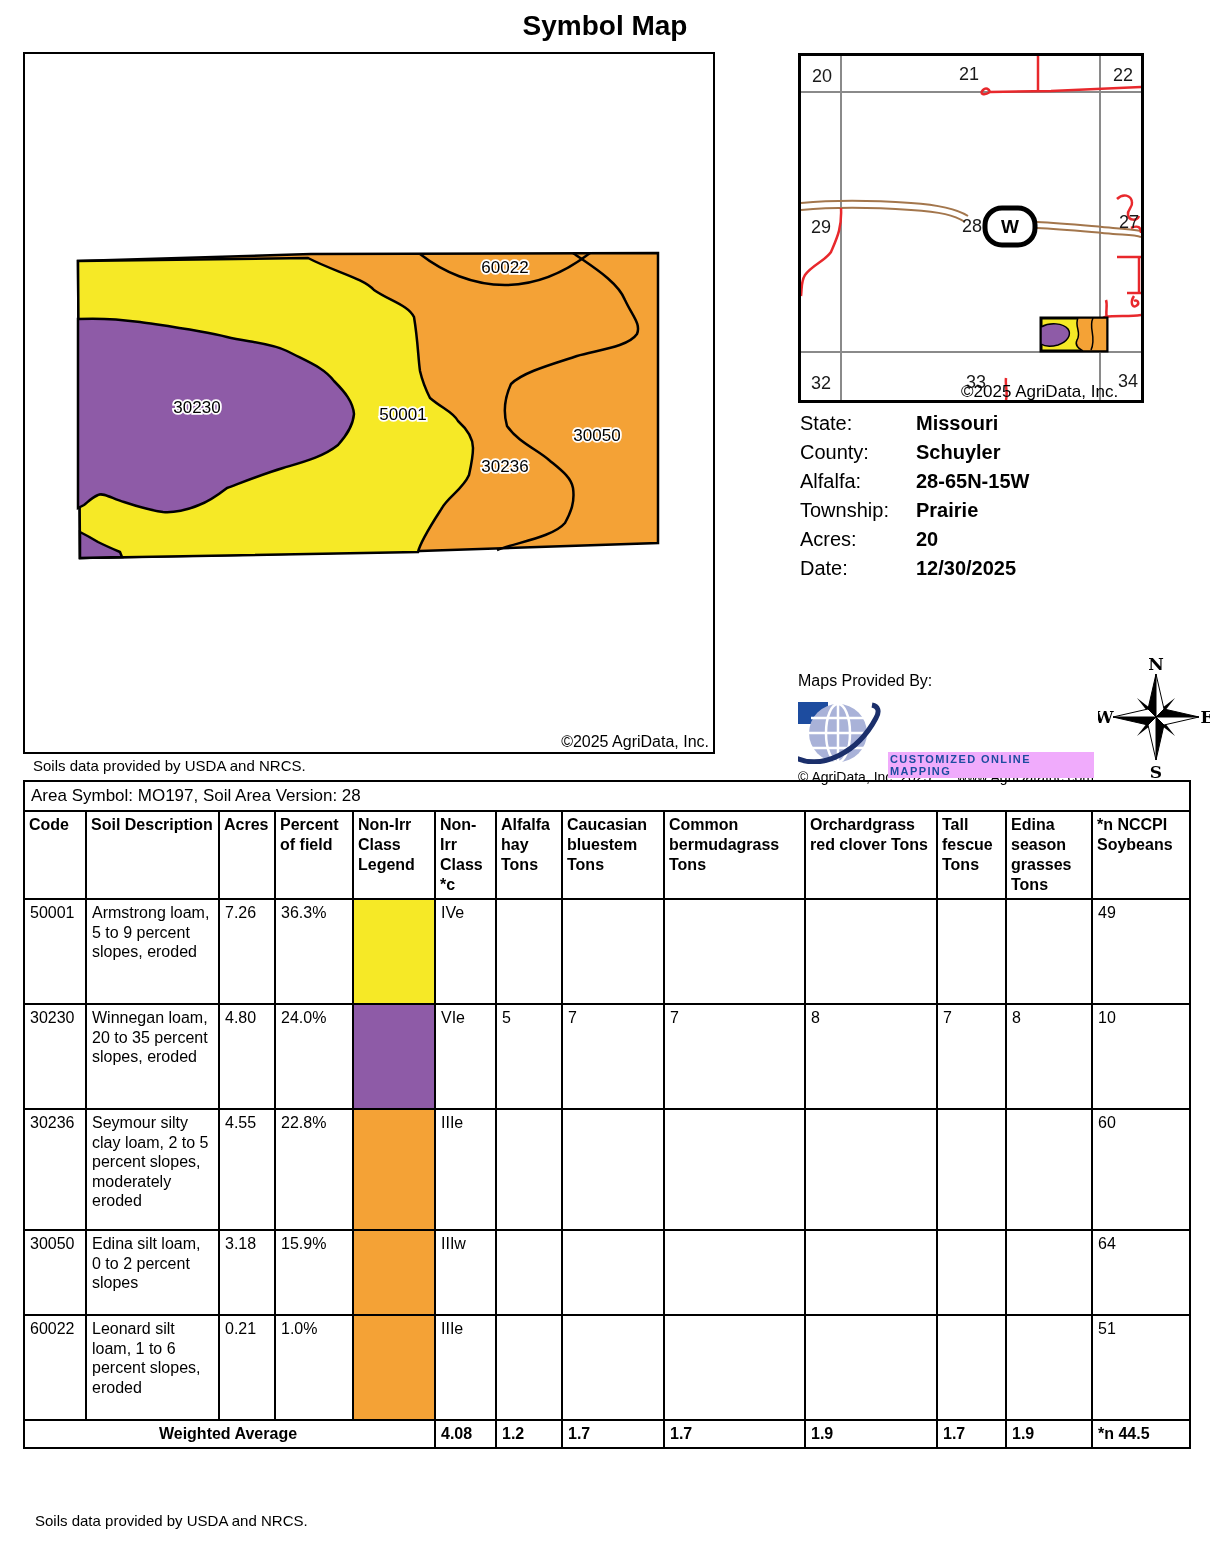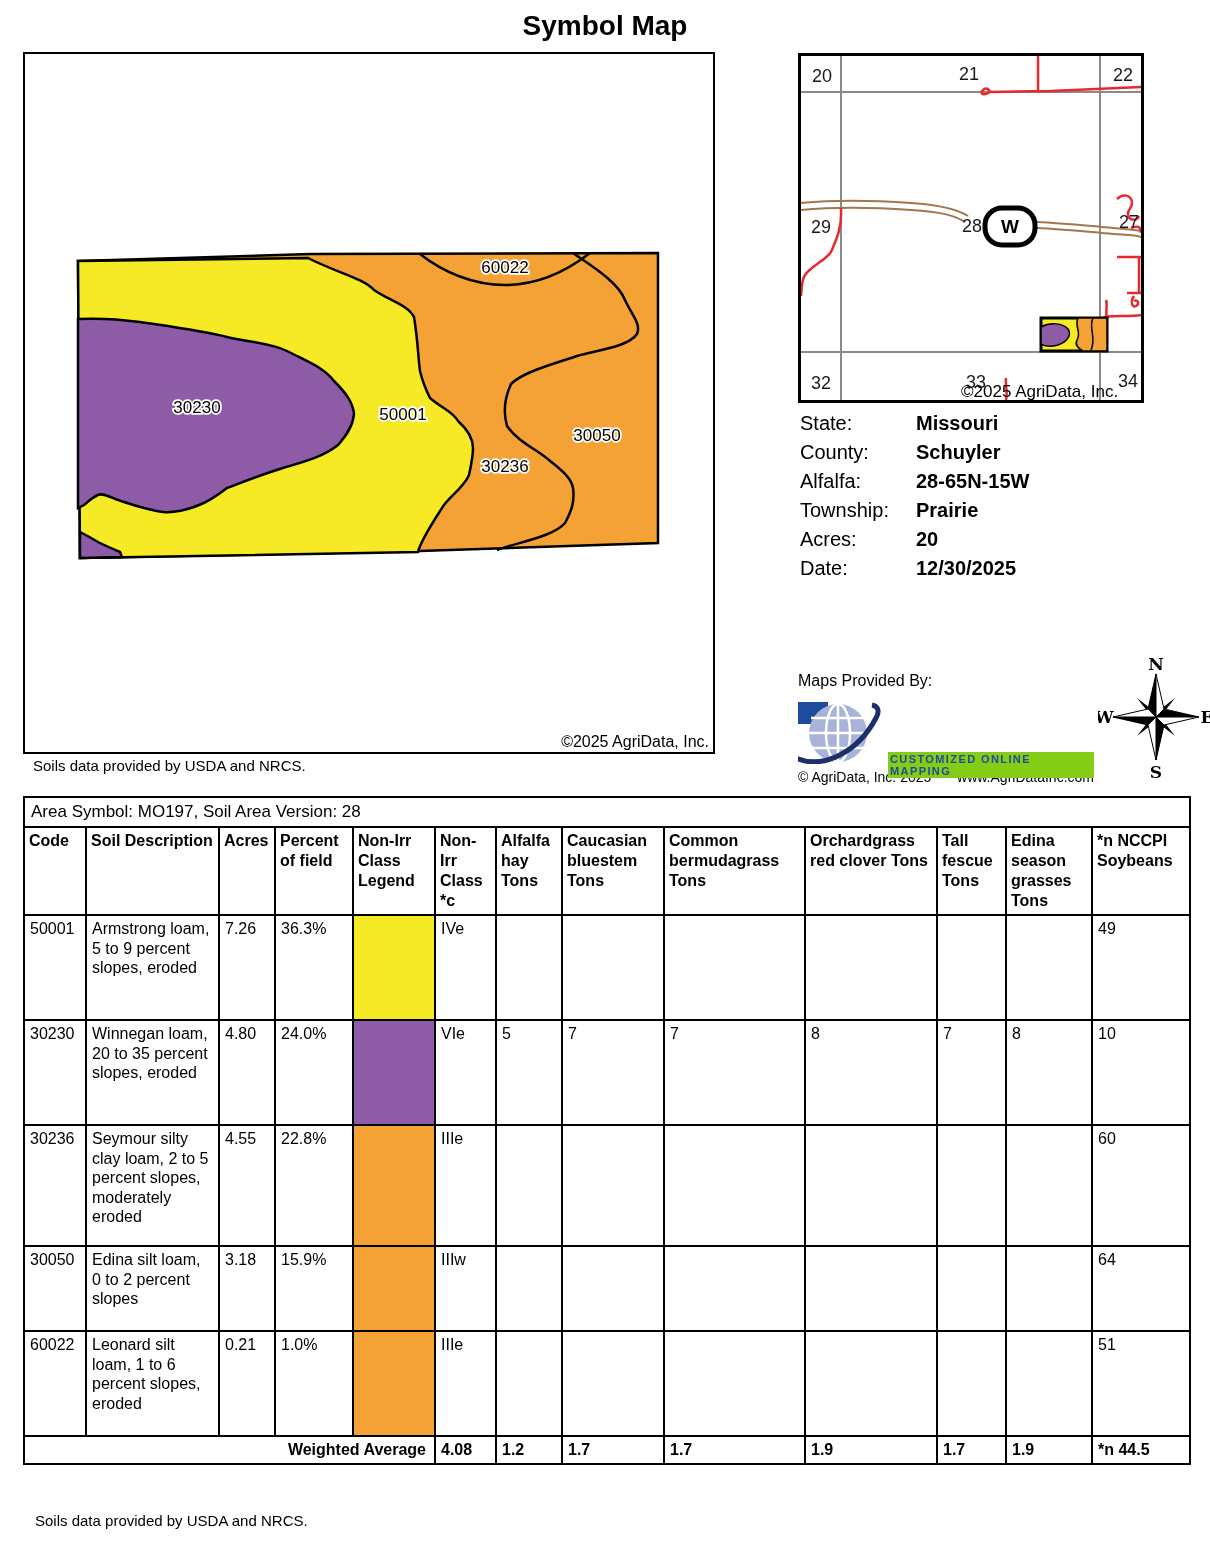--- a/index.html
+++ b/index.html
@@ -32,47 +32,47 @@
   .mpb { font-size:16px; margin-bottom:10px; }
   .logo-row { position:relative; height:64px; }
   .globe { position:absolute; left:0; top:2px; }
   .wordmark {
     position:absolute; left:82px; top:-2px; font-size:60px; font-weight:bold;
     color:#1D4C9F; letter-spacing:-3px; line-height:1;
   }
   .wordmark sup { font-size:18px; letter-spacing:0; vertical-align:28px; }
   .tagline {
     position:absolute; left:90px; top:52px; font-size:11px; font-weight:bold;
-    color:#1D4C9F; letter-spacing:1.4px; background:#84cc16; padding:1px 2px;
+    color:#1D4C9F; letter-spacing:1.4px; background:#f0abfc; padding:1px 2px;
   }
   .logo-bottom { display:flex; justify-content:space-between; width:296px; font-size:14px; margin-top:5px; }
   .compass { position:absolute; left:1098px; top:658px; }
   .compass text { font-family:"DejaVu Serif", serif; font-weight:bold; font-size:17px; }
   
   .soil-table {
-    position:absolute; left:23px; top:796px; width:1166px;
+    position:absolute; left:23px; top:780px; width:1166px;
     border-collapse:collapse; table-layout:fixed; font-size:16px;
   }
   .soil-table th, .soil-table td { border:2px solid #000; }
   .area-row th {
     text-align:left; font-weight:normal; font-size:17px; height:24px; padding:2px 6px;
   }
   .head-row th {
     text-align:left; vertical-align:top; font-weight:bold;
     padding:3px 4px; height:80px; line-height:1.25;
   }
   .soil-table tbody td { vertical-align:top; padding:3px 5px; line-height:1.22; }
   .soil-table .num { text-align:left; }
   .soil-table tbody tr:nth-child(1) { height:105px; }
   .soil-table tbody tr:nth-child(2) { height:105px; }
   .soil-table tbody tr:nth-child(3) { height:121px; }
   .soil-table tbody tr:nth-child(4) { height:85px; }
   .soil-table tbody tr:nth-child(5) { height:105px; }
   .wavg td { height:22px; font-weight:bold; vertical-align:middle; padding:2px 5px; }
-  .wavg .wavg-label { text-align:right; padding-right:8px; }
+  .wavg .wavg-label { text-align:center; padding-right:8px; }
   .footnotes { position:absolute; left:23px; top:1456px; font-size:17px; line-height:1.32; }
   .page-footer { position:absolute; left:35px; top:1512px; font-size:15px; }
   .maplabel {
     font-size:17px; fill:#000; stroke:#fff; stroke-width:3.5px;
     paint-order:stroke; text-anchor:middle; font-family:"Liberation Sans", sans-serif;
   }
   .secnum { font-size:18px; fill:#1a1a1a; text-anchor:middle; font-family:"Liberation Sans", sans-serif; }
 </style>
 </head>
 <body>

